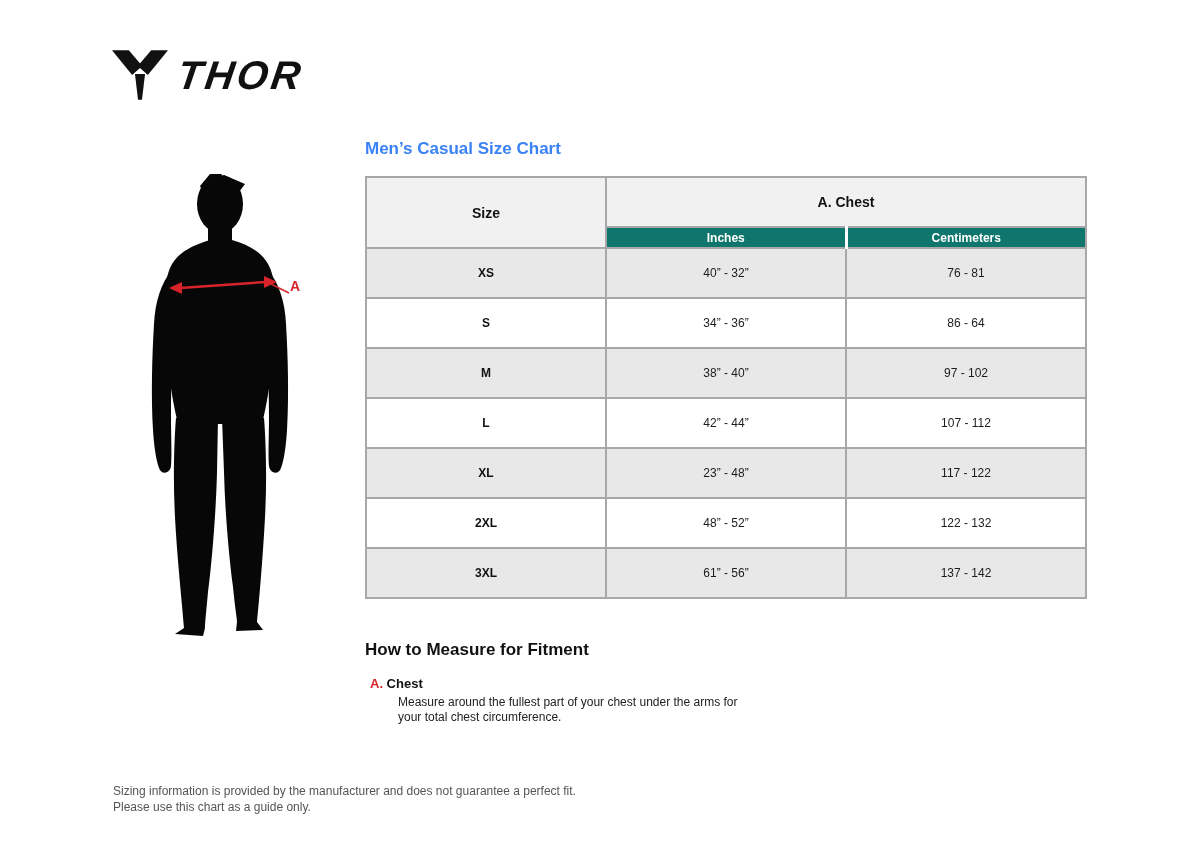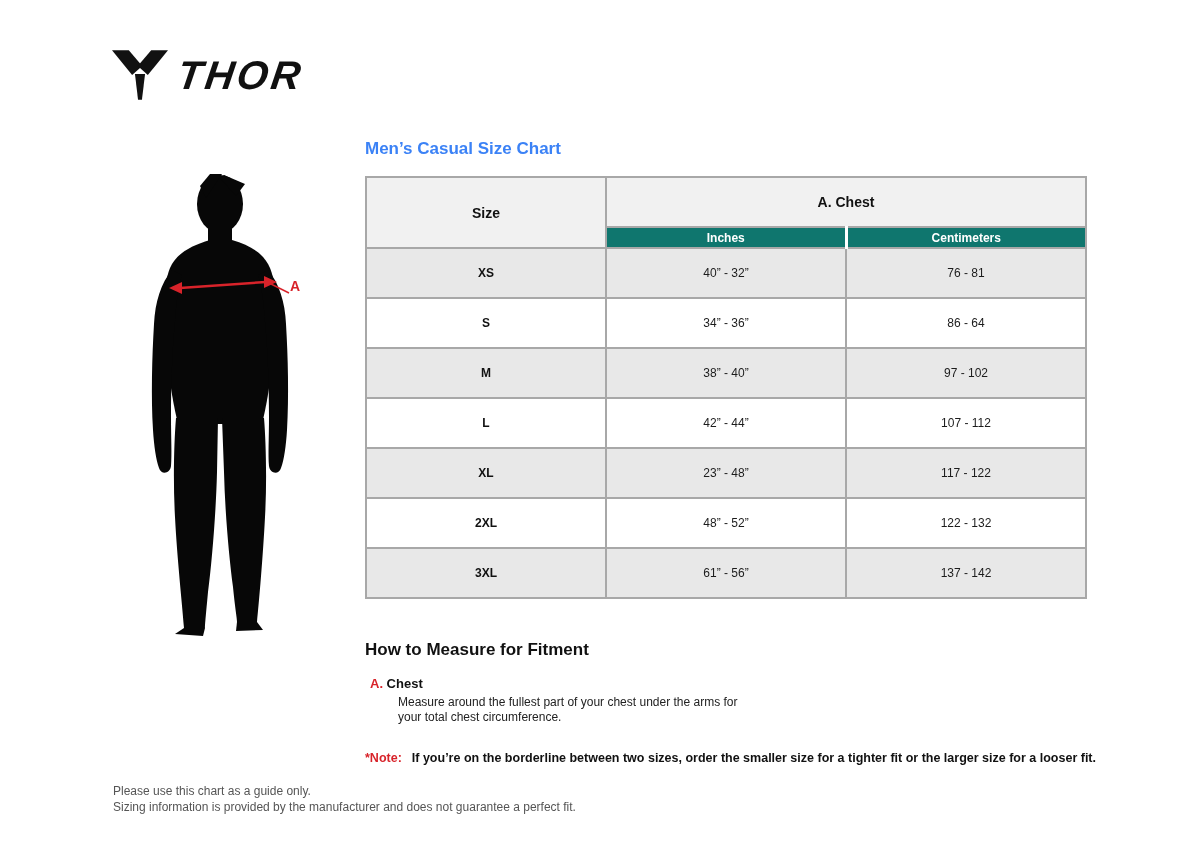--- a/index.html
+++ b/index.html
@@ -185,22 +185,19 @@
       </tr>
     </tbody>
   </table>
 
   <div class="measure-heading">How to Measure for Fitment</div>
   <div class="measure-label">
     <span class="red">A.</span><span> Chest</span>
   </div>
   <div class="measure-desc">Measure around the fullest part of your chest under the arms for your total chest circumference.</div>
 
-  <div class="note">
-    <span class="red">*Note:</span><span>If you’re on the borderline between two sizes, order the smaller size for a tighter fit or the larger size for a looser fit.</span>
-  </div>
 
   <div class="footer">
+    <div>Sizing information is provided by the manufacturer and does not guarantee a perfect fit.</div>
     <div>Please use this chart as a guide only.</div>
-    <div>Sizing information is provided by the manufacturer and does not guarantee a perfect fit.</div>
   </div>
 
 </div>
 
 </body></html>

